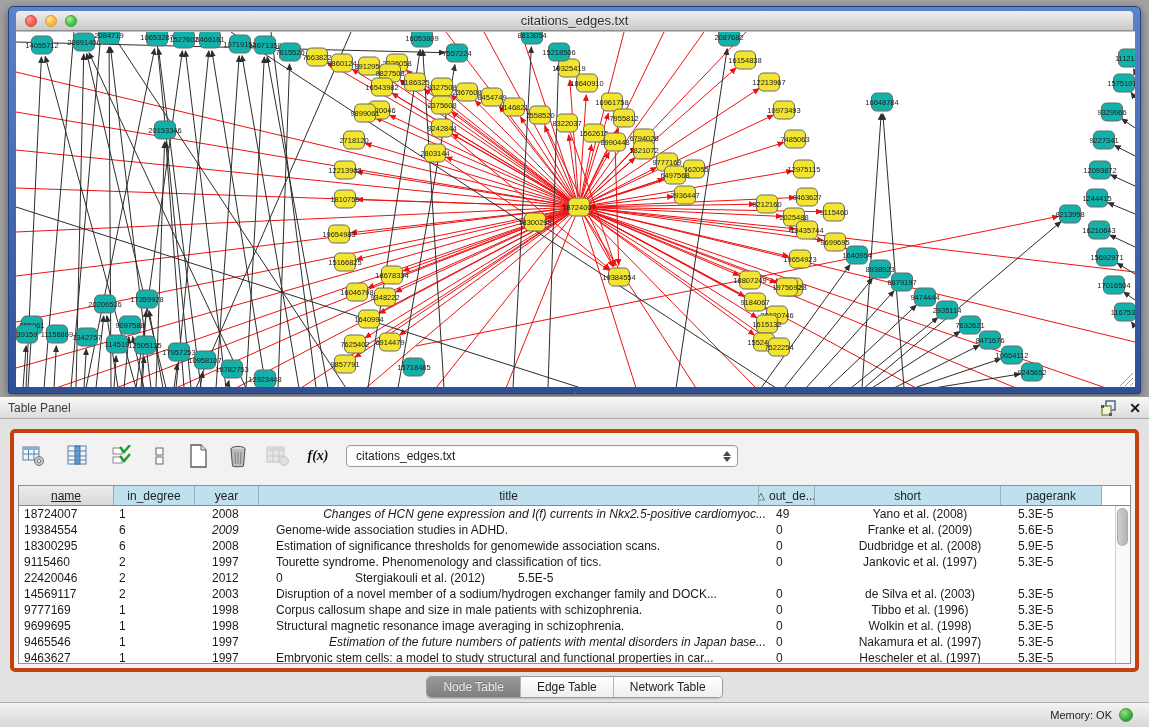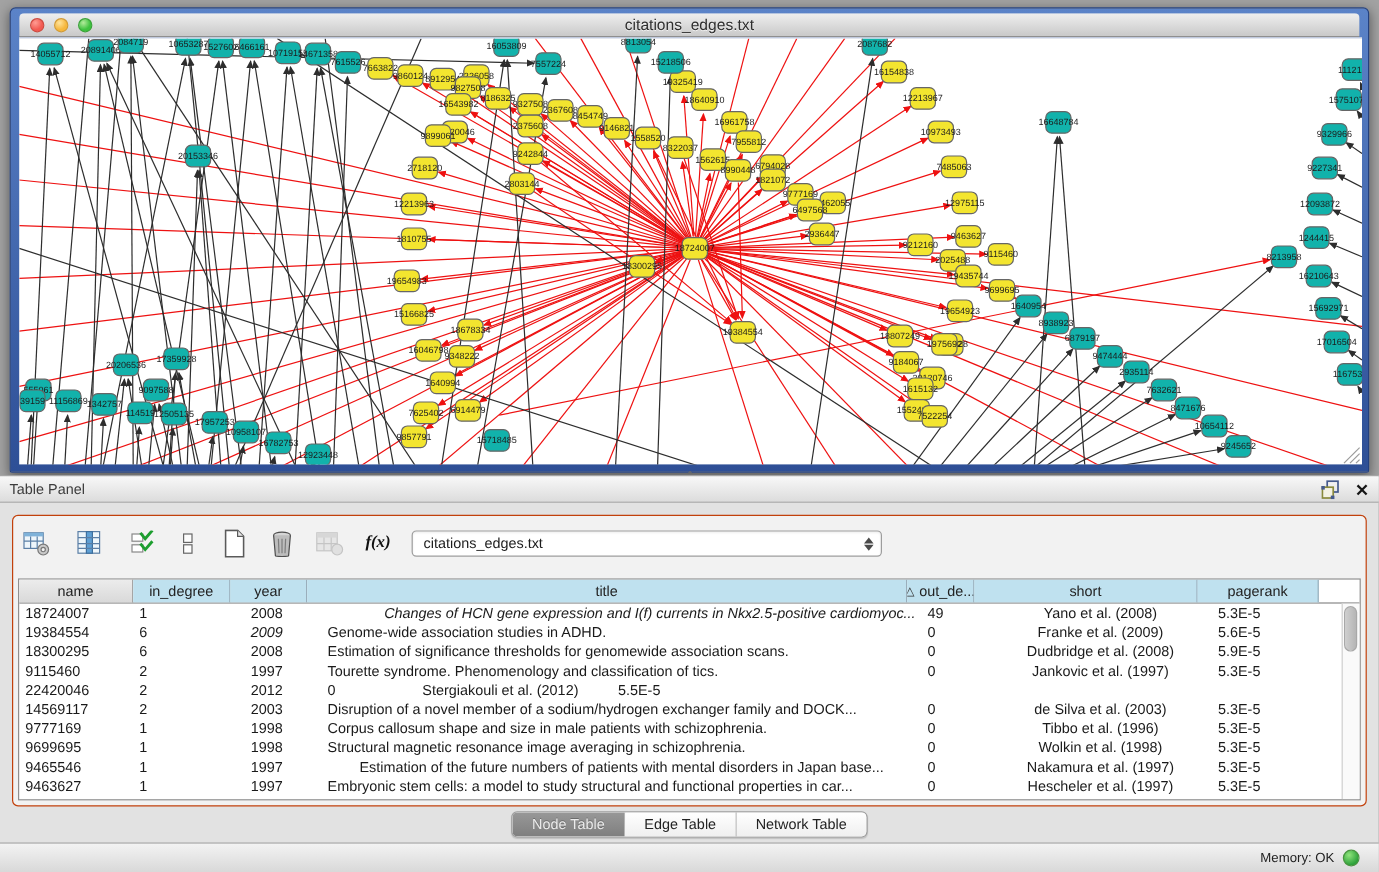--- a/index.html
+++ b/index.html
@@ -27,39 +27,39 @@
 
   
   #table-panel { position:absolute; left:0; top:396px; width:1149px; height:331px; background:#e2e2e2; border-top:1px solid #9a9a9a;}
   .panel-header { height:22px; background:linear-gradient(#f8f8f8,#dcdcdc); border-bottom:1px solid #ababab;
     display:flex; align-items:center; padding:0 8px; }
   .panel-header .ptitle { font-size:12px; color:#3c3c3c; }
   .ph-icons { margin-left:auto; display:flex; align-items:center; gap:12px; }
   .close-x { font-size:14px; font-weight:bold; color:#141414; cursor:default; line-height:14px;}
 
   .card { position:absolute; left:10px; top:32px; width:1129px; height:243px; background:#f2f2f2;
-    border:1px solid #c2410c; border-radius:5px;padding-left:38px; }
+    border:4px solid #c2410c; border-radius:5px;padding-left:38px; }
   #toolbar { position:absolute; left:0; top:0; height:46px; width:100%; display:flex; align-items:center; }
   .tbtn { width:28px; height:26px; display:flex; align-items:center; justify-content:center; }
   .tbtn svg { display:block; }
   .fx { font-size:14px; color:#111; font-style:italic; font-family:"Liberation Serif", serif; font-weight:bold; }
   .select { width:392px; height:22px; background:#ffffff; border:1px solid #9d9d9d; border-radius:4px;
     margin-left:14px; display:flex; align-items:center; padding:0 6px 0 9px; box-shadow:inset 0 1px 2px rgba(0,0,0,.08); }
   .select .sel-label { font-size:12px; color:#1c1c1c; flex:1; }
   .arrows { display:flex; flex-direction:column; gap:1px; align-items:center; }
   .arrows i { width:0; height:0; border-left:4px solid transparent; border-right:4px solid transparent; display:block;}
   .arrows .up { border-bottom:5px solid #4a4a4a; }
   .arrows .dn { border-top:5px solid #4a4a4a; }
 
   #tablewrap { position:absolute; left:4px; top:52px; right:4px; bottom:4px; background:#ffffff;
     border:1px solid #8f8f8f; overflow:hidden; }
   #thead { display:flex; height:20px; border-bottom:1px solid #888888; }
   .hcell { font-size:12px; color:#222; display:flex; align-items:center; justify-content:center;
     border-right:1px solid #9aaebb; background:#bfe1ef; white-space:nowrap; overflow:hidden; }
-  .hcell.gray { background:linear-gradient(#ececec,#d9d9d9); border-right-color:#a5a5a5; }
+  .hcell.gray { background:linear-gradient(#ececec,#d9d9d9); border-right-color:#a5a5a5;text-decoration:underline; }
   .sortglyph { font-size:10px; margin-right:4px; color:#333; }
   .trow { display:flex; height:16px; }
   .tcell { font-size:12px; color:#1a1a1a; line-height:16px; white-space:nowrap; overflow:hidden; padding:0 5px; }
   #vscroll { position:absolute; right:0; top:20px; bottom:0; width:15px; background:#fafafa; border-left:1px solid #d0d0d0; }
   #vthumb { position:absolute; left:1px; top:2px; width:11px; height:38px; background:linear-gradient(90deg,#cfcfcf,#b5b5b5); border:1px solid #a8a8a8; border-radius:6px; }
 
   #tabs { position:absolute; left:0; top:279px; width:100%; display:flex; justify-content:center; }
   .tabseg { display:flex; border:1px solid #9d9d9d; border-radius:5px; overflow:hidden; background:#fff; box-shadow:0 1px 1px rgba(0,0,0,.15);}
   .tab { height:20px; padding:0 16px; font-size:12px; display:flex; align-items:center; color:#222;
     background:linear-gradient(#ffffff,#efefef); border-right:1px solid #b5b5b5; }
@@ -923,21 +923,21 @@
               <div class="tcell" style="width: 64px; text-align: left;">1998</div>
               <div class="tcell" style="width: 500px; text-align: left;">Structural magnetic resonance image averaging in schizophrenia.</div>
               <div class="tcell" style="width: 56px; text-align: left;">0</div>
               <div class="tcell" style="width: 186px; text-align: center;">Wolkin et al. (1998)</div>
               <div class="tcell" style="width: 101px; text-align: left;">5.3E-5</div>
             </div>
             <div class="trow">
               <div class="tcell" style="width: 95px; text-align: left;">9465546</div>
               <div class="tcell" style="width: 93px; text-align: left;">1</div>
               <div class="tcell" style="width: 64px; text-align: left;">1997</div>
-              <div class="tcell" style="width: 500px; text-align: center;">Estimation of the future numbers of patients with mental disorders in Japan base...</div>
+              <div class="tcell" style="width: 500px; text-align: right; font-style: italic;">Estimation of the future numbers of patients with mental disorders in Japan base...</div>
               <div class="tcell" style="width: 56px; text-align: left;">0</div>
               <div class="tcell" style="width: 186px; text-align: center;">Nakamura et al. (1997)</div>
               <div class="tcell" style="width: 101px; text-align: left;">5.3E-5</div>
             </div>
             <div class="trow">
               <div class="tcell" style="width: 95px; text-align: left;">9463627</div>
               <div class="tcell" style="width: 93px; text-align: left;">1</div>
               <div class="tcell" style="width: 64px; text-align: left;">1997</div>
               <div class="tcell" style="width: 500px; text-align: left;">Embryonic stem cells: a model to study structural and functional properties in car...</div>
               <div class="tcell" style="width: 56px; text-align: left;">0</div>

